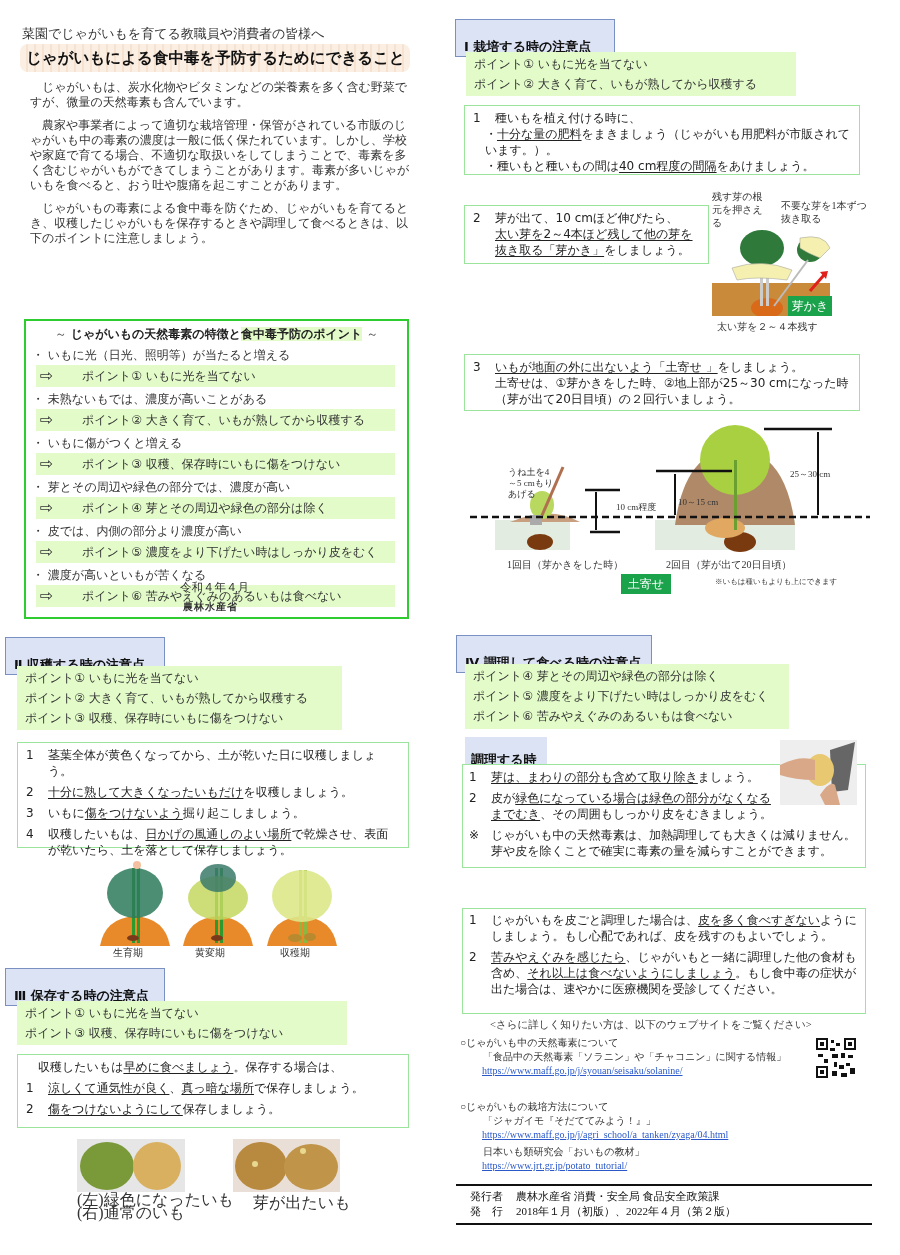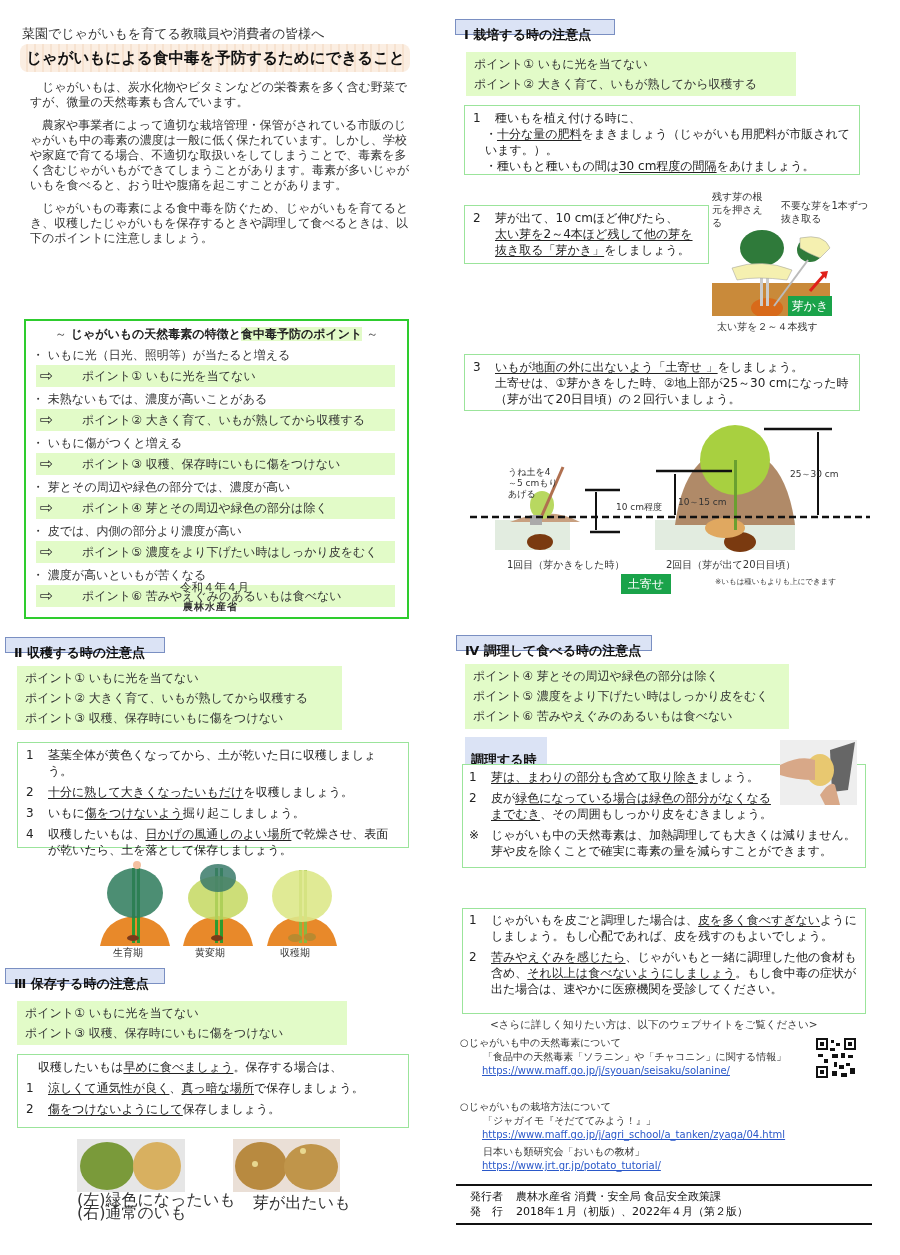--- a/index.html
+++ b/index.html
@@ -1,21 +1,21 @@
 <!DOCTYPE html>
 <html><head>
 <meta charset="utf-8">
 <style>
   * { box-sizing: border-box; margin: 0; padding: 0; }
   html, body { width: 900px; height: 1255px; background: #ffffff; overflow: hidden; }
   body { font-family: "DejaVu Sans", "Liberation Sans", sans-serif; color: #222; position: relative; font-size: 12px; }
-  .abs { position: absolute; }
+  .abs { position: absolute; font-family: Liberation Serif, serif; }
   .t { font-size: 12px; line-height: 16px; color: #222; }
   .u { text-decoration: underline; text-underline-offset: 2px; }
-  .sec-head { position: absolute; background: #dbe3f5; border: 1px solid #7a8fc2; font-weight: bold; font-size: 13px; padding: 6px 8px; height: 16px; line-height: 17px; color: #111; }
+  .sec-head { position: absolute; background: #dbe3f5; border: 1px solid #7a8fc2; font-weight: bold; font-size: 13px; padding: 18px 8px; height: 16px; line-height: 17px; color: #111; }
   .sub-head { position: absolute; background: #dbe3f5; font-weight: bold; font-size: 13px; padding: 14px 6px; height: 22px; line-height: 18px; color: #111; }
   .pt-box { position: absolute; background: #e2fbc8; padding: 2px 8px; }
   .pt-box div { font-size: 12px; line-height: 20px; color: #333; white-space: nowrap; }
   .g-box { position: absolute; border: 1.5px solid #9be49b; padding: 4px 8px; background: #fff; }
   .g-box .row { display: flex; font-size: 12px; line-height: 16px; margin-bottom: 5px; }
   .g-box .row .n { width: 22px; flex: none; }
   .g-box .row .b { flex: 1; }
   .intro p { font-size: 12px; line-height: 15px; text-indent: 1em; margin-bottom: 8px; color: #333; }
   .tips { position: absolute; border: 2.5px solid #2ecc2e; padding: 4px 6px; margin-top: 46px; }
   .tips .title { text-align: center; font-weight: bold; font-size: 12px; line-height: 18px; margin-bottom: 2px; }
@@ -186,21 +186,21 @@
   <div>ポイント① いもに光を当てない</div>
   <div>ポイント② 大きく育て、いもが熟してから収穫する</div>
 </div>
 
 <div class="g-box" style="left:464px;top:105px;width:396px;height:70px;padding:4px 8px;">
   <div style="display:flex;font-size:12px;line-height:16px;">
       <span style="width:22px;">1</span>
       <span>種いもを植え付ける時に、</span>
     </div>
   <div style="font-size:12px;line-height:16px;padding-left:12px;"><span>・</span><span class="u">十分な量の肥料</span><span>をまきましょう（じゃがいも用肥料が市販されています。）。</span></div>
-  <div style="font-size:12px;line-height:16px;padding-left:12px;"><span>・種いもと種いもの間は</span><span class="u">30 cm程度の間隔</span><span>をあけましょう。</span></div>
+  <div style="font-size:12px;line-height:16px;padding-left:12px;"><span>・種いもと種いもの間は</span><span class="u">40 cm程度の間隔</span><span>をあけましょう。</span></div>
 </div>
 
 <div class="g-box" style="left:464px;top:205px;width:245px;height:59px;padding:4px 8px;">
   <div style="display:flex;font-size:12px;line-height:16px;">
     <span style="width:22px;flex:none;">2</span>
     <span><span>芽が出て、10 cmほど伸びたら、</span><br><span class="u">太い芽を2～4本ほど残して他の芽を抜き取る「芽かき」</span><span>をしましょう。</span></span>
   </div>
 </div>
 
 <div class="abs" style="left:712px;top:190px;width:60px;font-size:10px;line-height:13px;color:#333;">残す芽の根元を押さえる</div>

